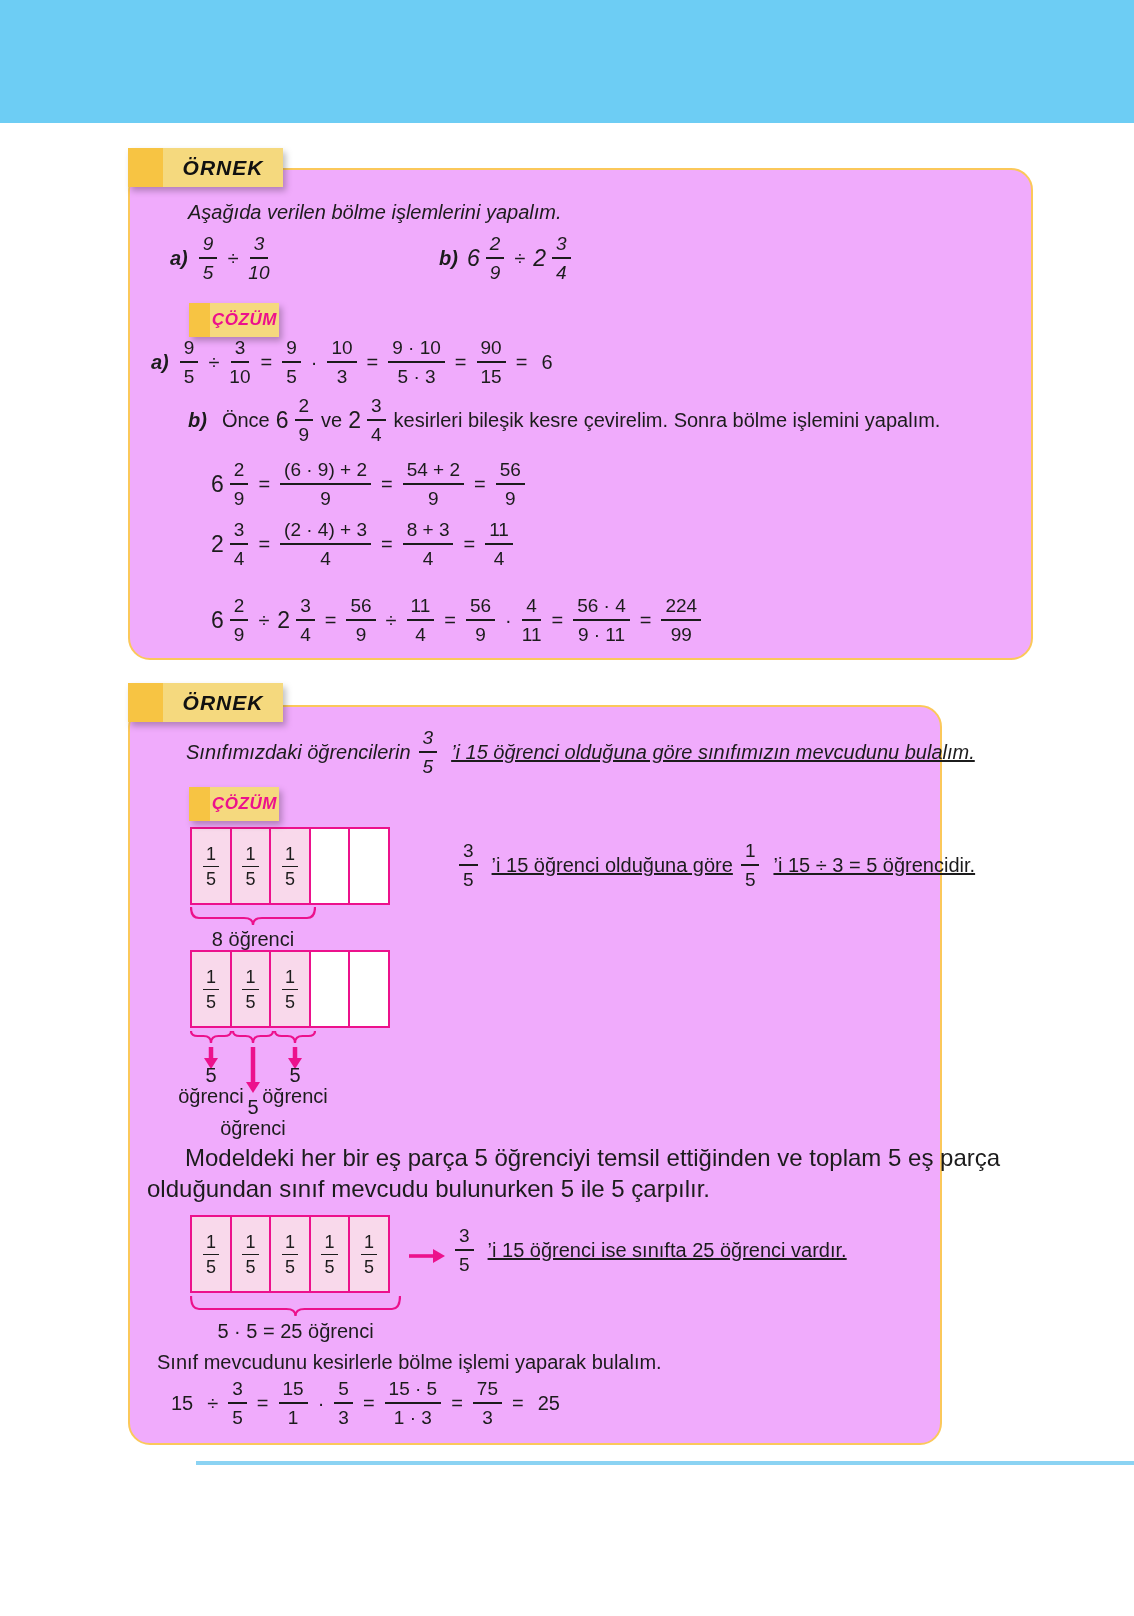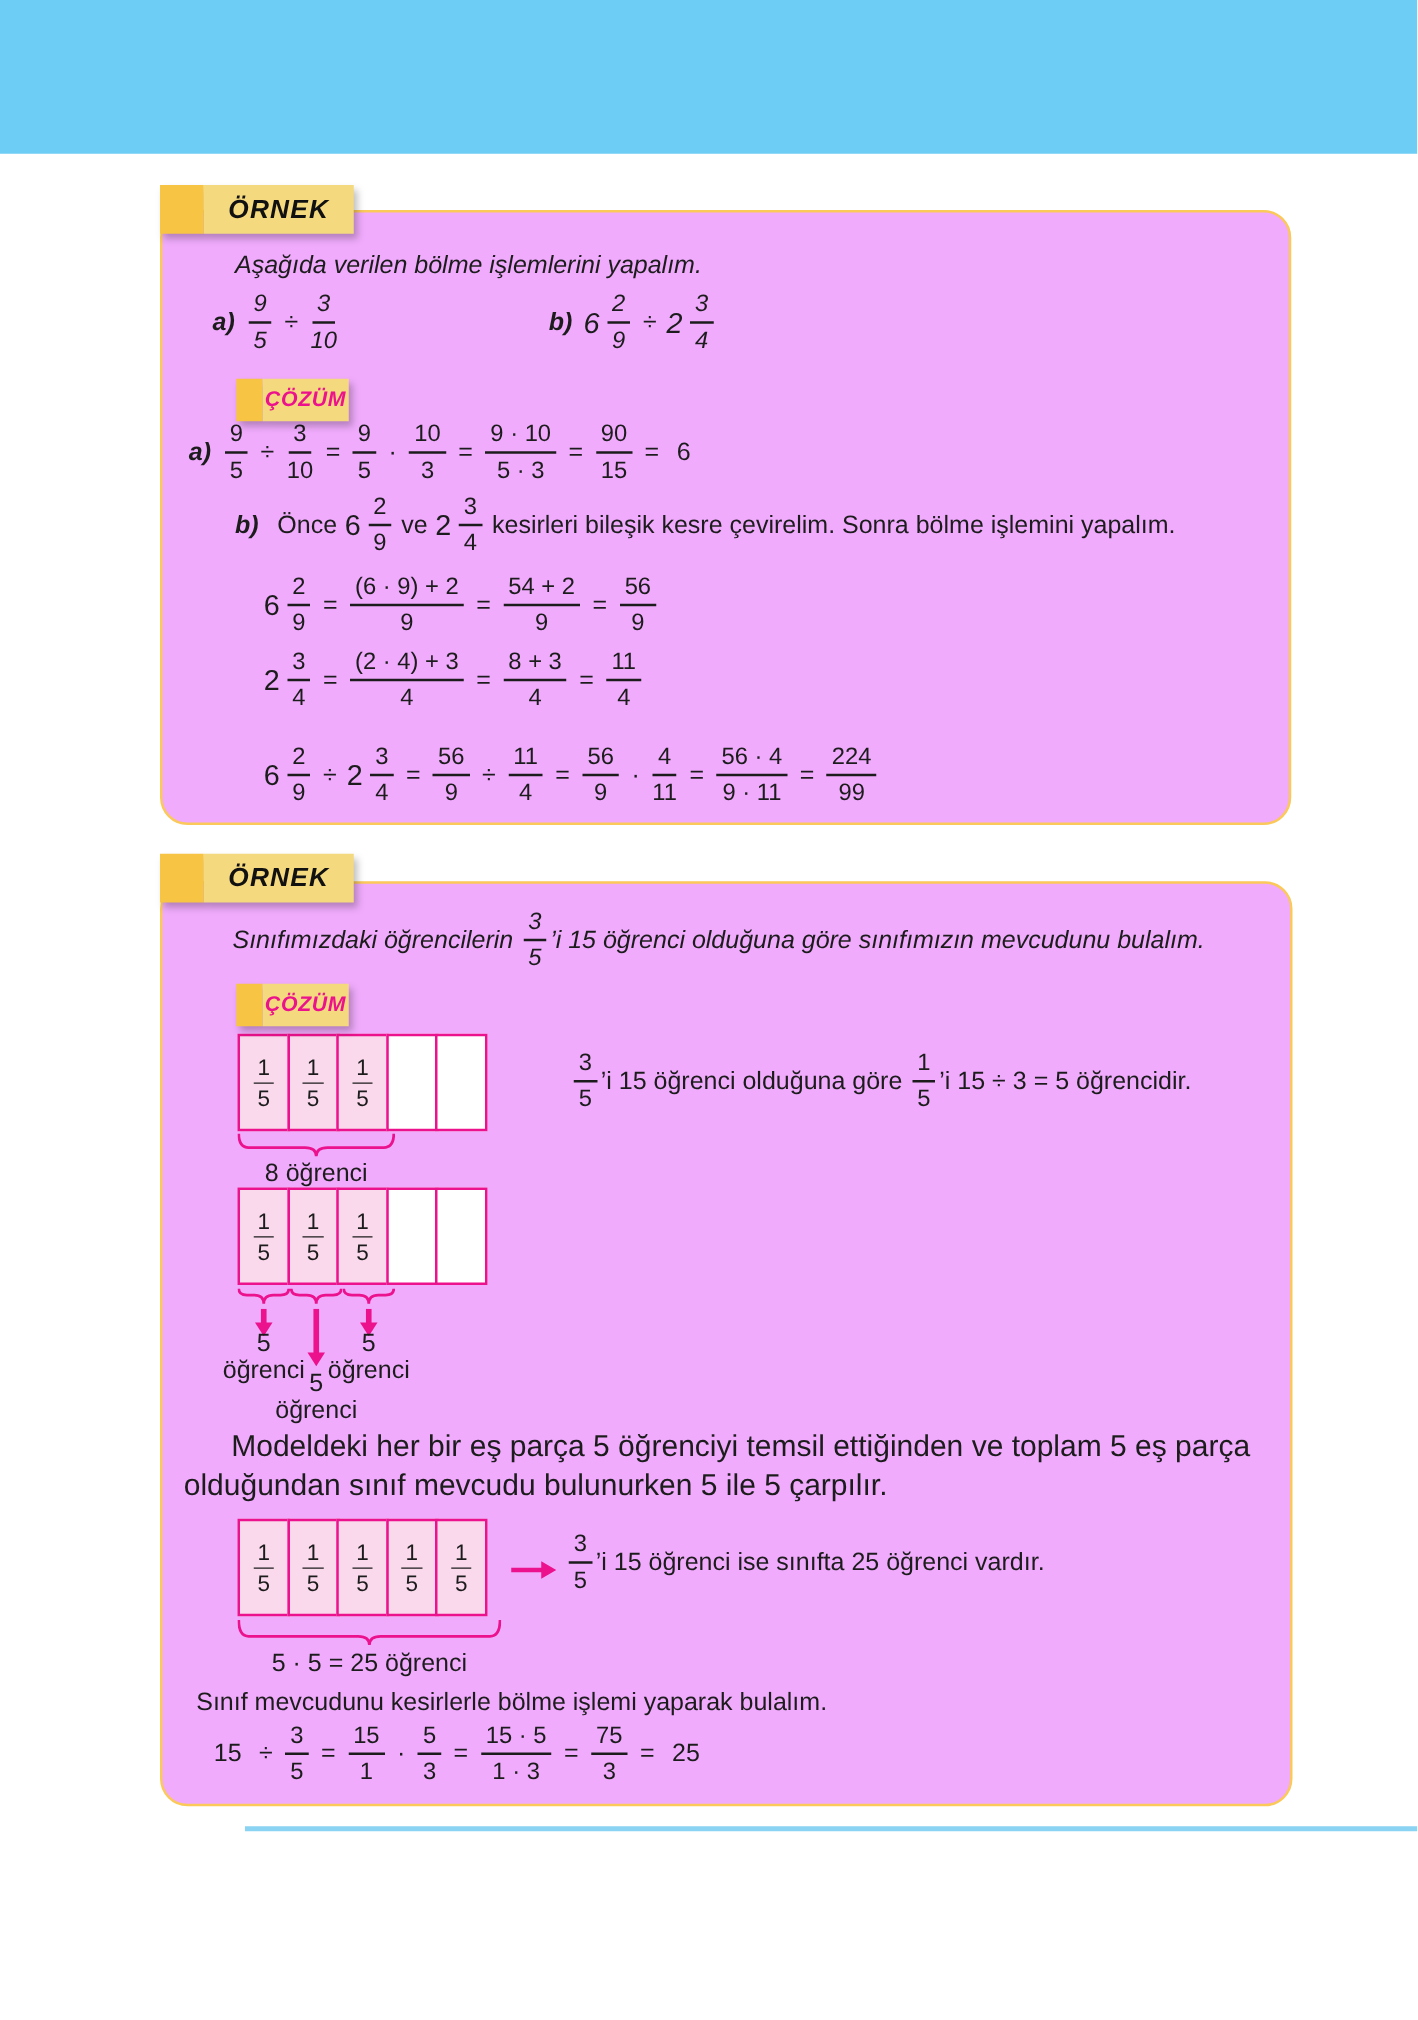--- a/index.html
+++ b/index.html
@@ -12,21 +12,21 @@
   .page{position:relative;width:1134px;height:1616px;background:#fff;overflow:hidden;
         font-family:"Liberation Sans","DejaVu Sans",sans-serif;color:var(--text);}
   .top-band{position:absolute;left:0;top:0;width:1134px;height:123px;background:var(--band);}
   .footer-band{position:absolute;left:0;top:1461px;width:196px;height:56px;background:var(--footband);
                display:flex;align-items:center;justify-content:flex-end;padding-right:28px;
                font-weight:bold;font-size:21px;}
   .footer-line{position:absolute;left:196px;top:1461px;width:938px;height:4px;background:var(--footline);}
 
   .ex-box{position:absolute;border:2px solid var(--boxborder);border-radius:22px;background:#f0abfc;}
   .box1{left:128px;top:168px;width:905px;height:492px;}
-  .box2{left:128px;top:705px;width:906px;height:740px;}
+  .box2{left:128px;top:705px;width:814px;height:740px;}
 
   .tab{position:absolute;display:flex;align-items:stretch;z-index:5;
        filter:drop-shadow(3px 4px 3px rgba(0,0,0,0.25));border-radius:2px;}
   .tab .dark{background:var(--tabdark);}
   .tab .light{background:var(--tablight);display:flex;align-items:center;justify-content:center;}
   .tab-ornek1{left:128px;top:148px;height:39px;}
   .tab-ornek2{left:128px;top:683px;height:39px;}
   .tab-ornek1 .dark,.tab-ornek2 .dark{width:35px;}
   .tab-ornek1 .light,.tab-ornek2 .light{width:120px;}
   .ornek-text{font-weight:bold;font-style:italic;font-size:21px;letter-spacing:1px;color:#111;}
@@ -35,21 +35,21 @@
   .tab-cozum .light{width:69px;}
   .cozum-text{font-weight:bold;font-style:italic;font-size:17px;letter-spacing:.5px;color:var(--pink);}
   .cozum1{left:59px;top:133px;position:absolute;}
   .cozum2{left:59px;top:80px;position:absolute;}
 
   .abs{position:absolute;}
   .m-row{position:absolute;display:flex;align-items:center;white-space:nowrap;font-size:20px;}
   .italic{font-style:italic;}
   .m-op{margin:0 8px;}
   .m-text{margin:0 6px;}
-  .m-text.tight{margin-left:1px;}
+  .m-text.tight{margin-left:12px;text-decoration:underline;}
   .m-label{font-weight:bold;font-style:italic;margin-right:9px;}
   .frac{display:inline-flex;flex-direction:column;align-items:center;line-height:1;margin:0 2px;font-size:19px;}
   .frac .fn{padding:0 4px 4px;border-bottom:2px solid var(--text);}
   .frac .fd{padding-top:4px;}
   .mixed{display:inline-flex;align-items:center;}
   .mixed .mw{font-size:23px;margin-right:4px;}
 
   .model{position:absolute;display:flex;}
   .cell{width:42px;height:78px;border:2.5px solid var(--pink);background:#fff;
         display:flex;align-items:center;justify-content:center;}

